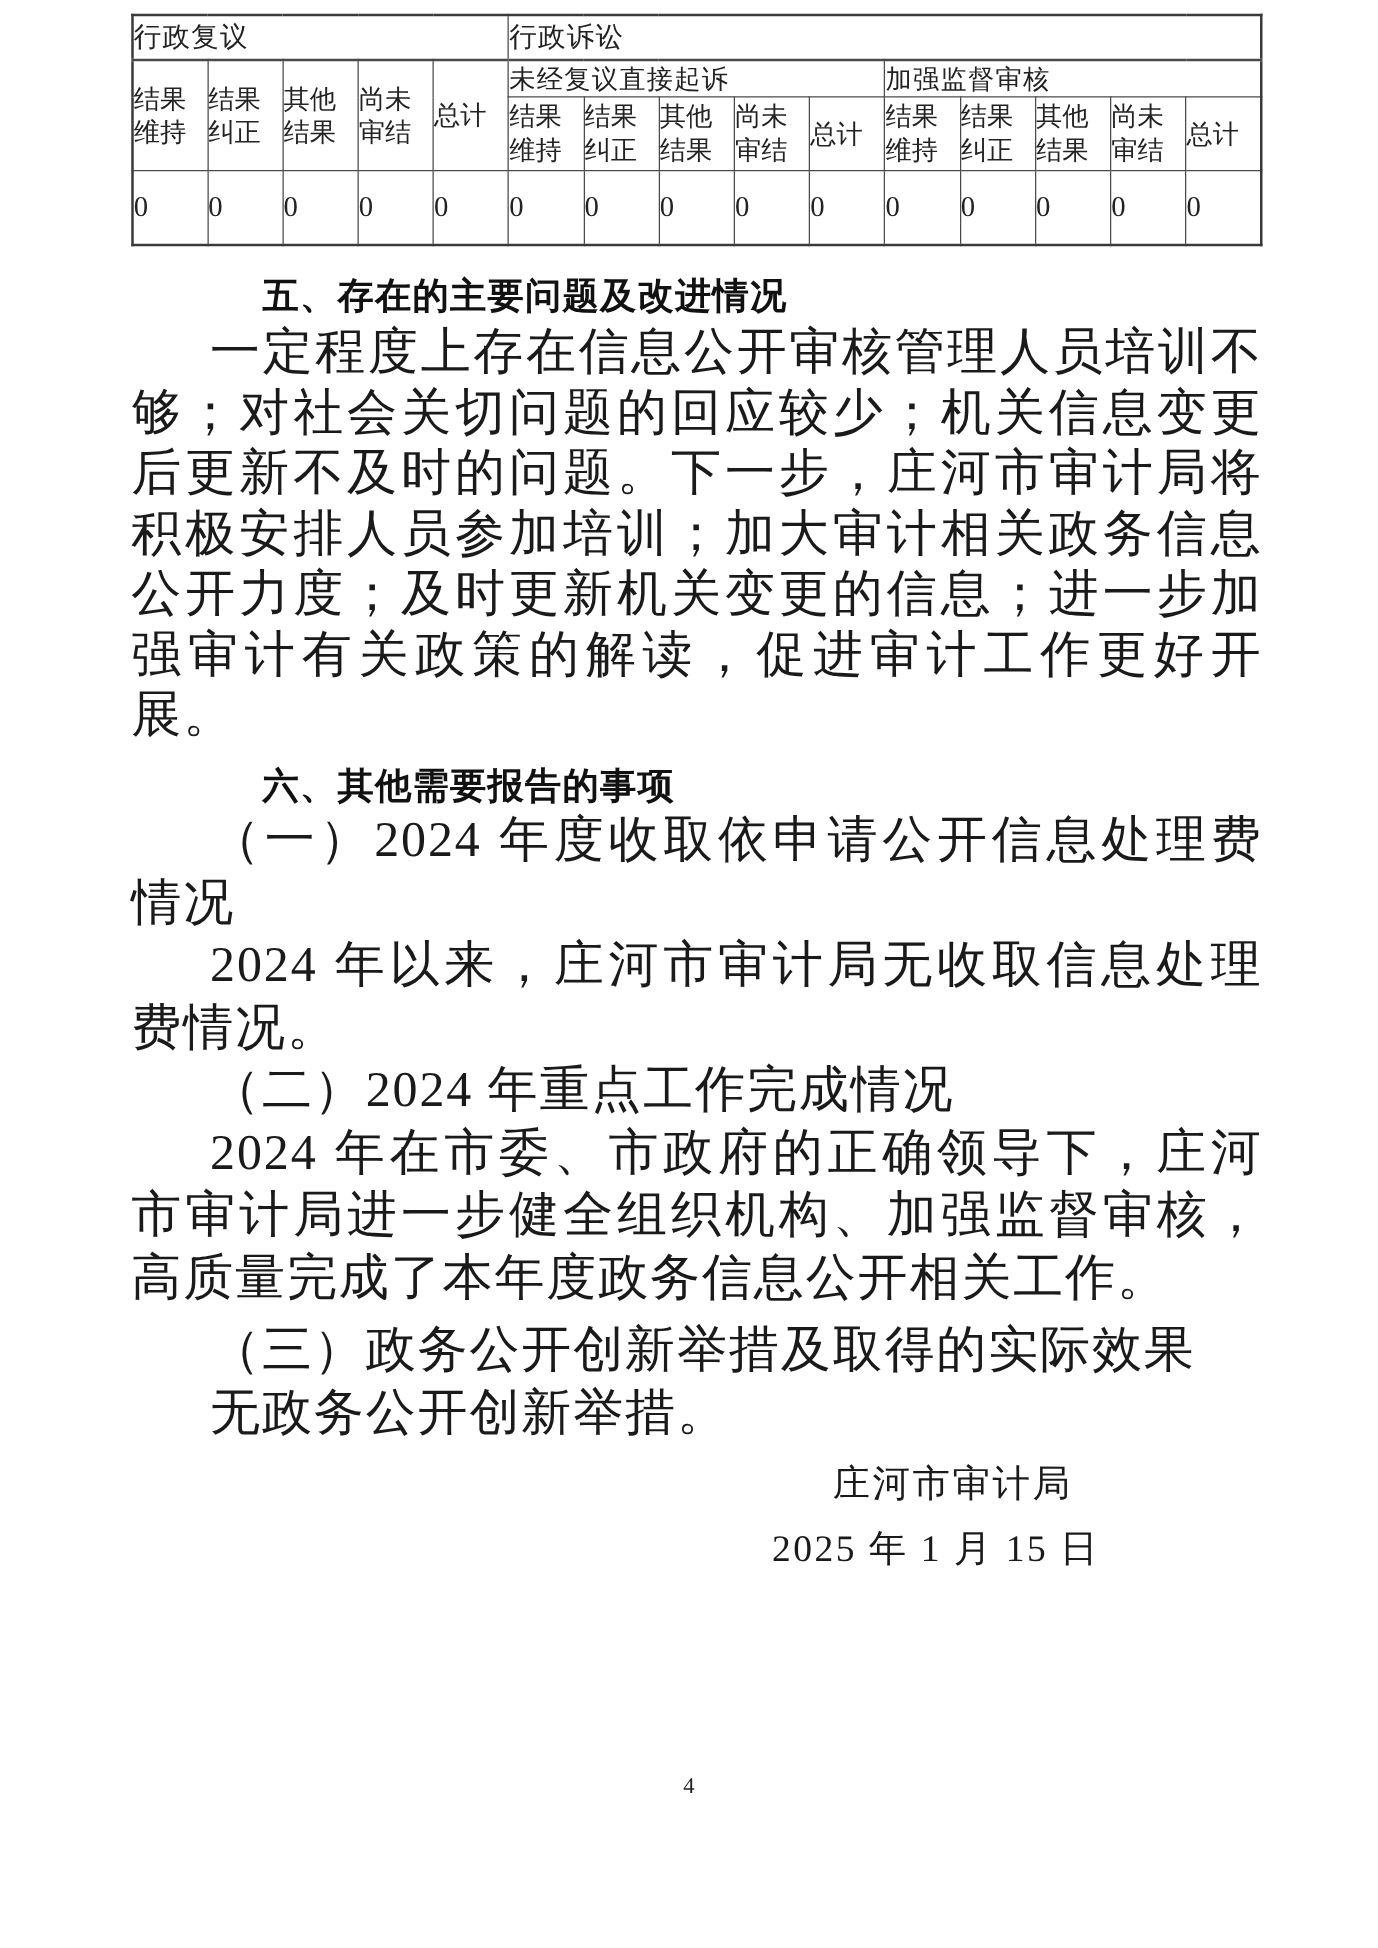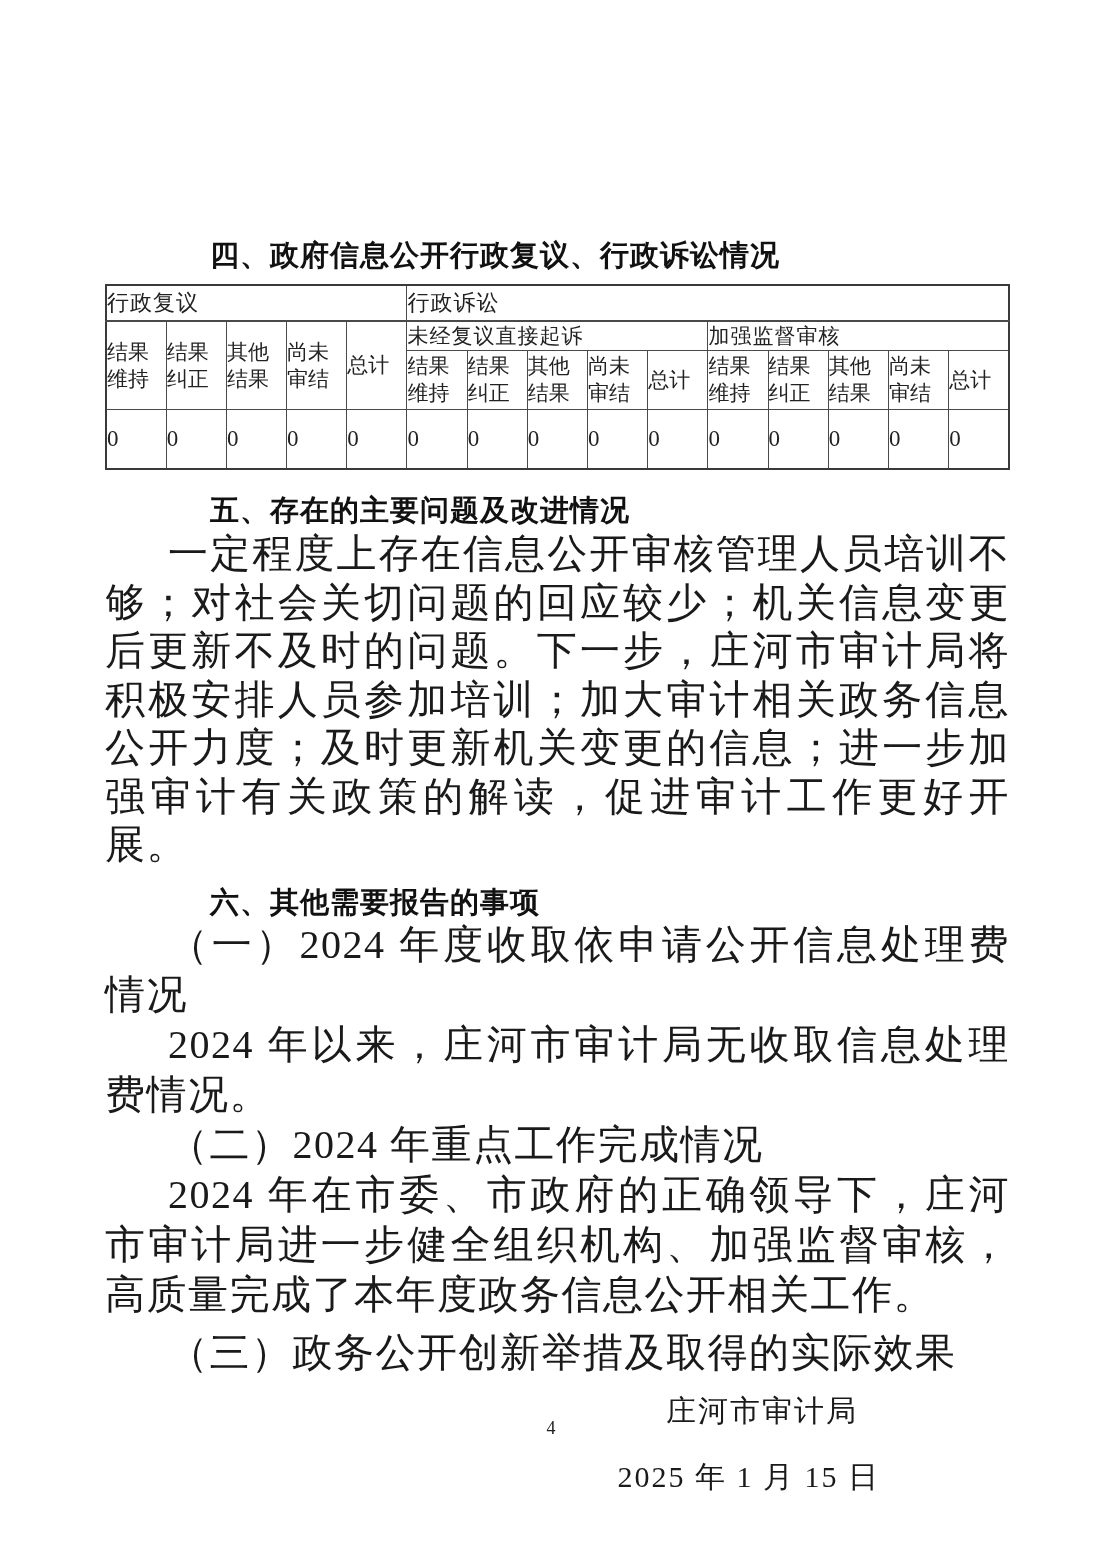--- a/index.html
+++ b/index.html
@@ -85,39 +85,38 @@
   #s6-item2-title { margin-top: 8px; }
 
   .sig {
     font-size: 30px;
     line-height: 50px;
     letter-spacing: 2px;
     text-align: right;
     margin: 0;
   }
   #sig-org { margin-top: 8px; padding-right: 152px; }
-  #sig-date { margin-top: 16px; padding-right: 130px; }
+  #sig-date { margin-top: 2px; padding-right: 130px; }
 
   .page-number {
     position: absolute;
     left: 0;
     right: 0;
     top: 1418px;
     text-align: center;
     font-size: 18px;
     color: #222;
   }
 </style>
 </head>
 <body>
 
 <div class="page">
   <div class="content">
 
-    <h2 class="sec-heading" id="h4">四、政府信息公开行政复议、行政诉讼情况</h2>
 
     <table class="stats">
       <colgroup>
         <col span="15" style="width:6.6667%">
       </colgroup>
       <tbody>
           <tr class="r1">
         <td colspan="5">行政复议</td>
         <td colspan="10">行政诉讼</td>
       </tr>
@@ -164,19 +163,20 @@
 
     <h2 class="sec-heading" id="h5">五、存在的主要问题及改进情况</h2>
     <p class="body indent" id="p5">一定程度上存在信息公开审核管理人员培训不够；对社会关切问题的回应较少；机关信息变更后更新不及时的问题。下一步，庄河市审计局将积极安排人员参加培训；加大审计相关政务信息公开力度；及时更新机关变更的信息；进一步加强审计有关政策的解读，促进审计工作更好开展。</p>
 
     <h2 class="sec-heading" id="h6">六、其他需要报告的事项</h2>
     <p class="body indent s6">（一）2024 年度收取依申请公开信息处理费情况</p>
     <p class="body indent s6">2024 年以来，庄河市审计局无收取信息处理费情况。</p>
     <p class="body indent s6">（二）2024 年重点工作完成情况</p>
     <p class="body indent s6">2024 年在市委、市政府的正确领导下，庄河市审计局进一步健全组织机构、加强监督审核，高质量完成了本年度政务信息公开相关工作。</p>
     <p class="body indent s6" id="s6-item2-title">（三）政务公开创新举措及取得的实际效果</p>
+    <p class="body indent s6">无政务公开创新举措。</p>
 
     <p class="sig" id="sig-org">庄河市审计局</p>
     <p class="sig" id="sig-date">2025 年 1 月 15 日</p>
   </div>
 
   <div class="page-number">4</div>
 </div>
 
 </body></html>

